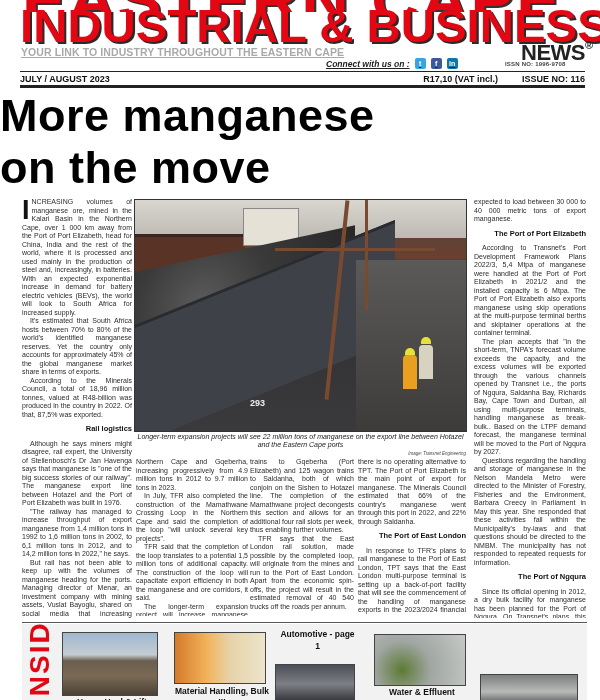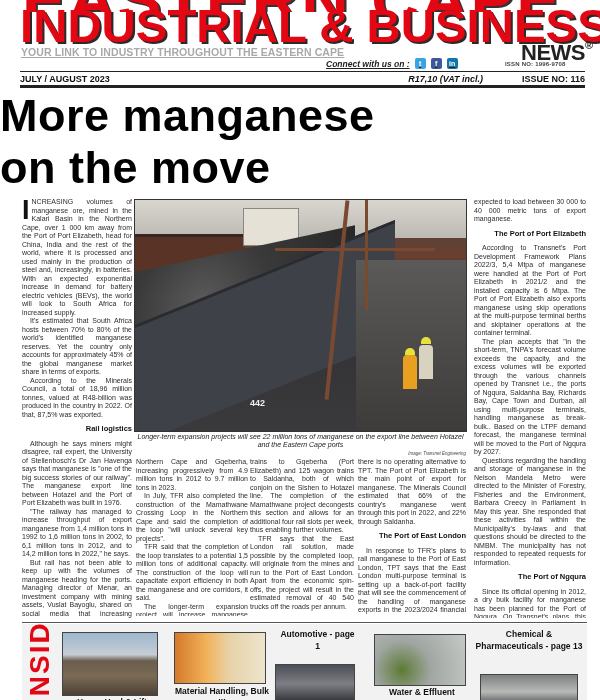--- a/index.html
+++ b/index.html
@@ -14,21 +14,21 @@
   .news-word sup { font-size: 11px; font-weight: bold; vertical-align: top; position: relative; top: -1px; }
   .connect { position: absolute; left: 326px; top: 58px; font-size: 8.5px; font-weight: bold; font-style: italic; color: #222; display: flex; align-items: center; gap: 5px; text-decoration: underline; }
   .social { width: 11px; height: 11px; border-radius: 2px; display: inline-flex; align-items: center; justify-content: center; color: #fff; font-size: 7px; font-style: normal; font-weight: bold; }
   .social.tw { background: #3aa3e3; }
   .social.fb { background: #3b5998; }
   .social.li { background: #0e76a8; }
   .issn { position: absolute; left: 505px; top: 61px; font-size: 6px; font-weight: bold; color: #444; letter-spacing: 0.2px; }
   .rule-thin { position: absolute; left: 20px; top: 71px; width: 565px; height: 1px; background: #222; }
   .dateline { position: absolute; left: 20px; top: 74px; width: 565px; display: flex; font-size: 9px; font-weight: bold; color: #111; align-items: flex-end; }
   .dateline .date { flex: 1; }
-  .dateline .price { margin-right: 39px; font-style: italic; }
+  .dateline .price { margin-right: 24px; }
   .rule-thick { position: absolute; left: 20px; top: 85px; width: 565px; height: 3px; background: #222; }
 
   .headline { position: absolute; left: 0; top: 90px; width: 598px; text-align: left; font-weight: 900; font-size: 45px; line-height: 52px; color: #000; letter-spacing: 0.5px; }
 
   .col { position: absolute; font-size: 7px; line-height: 8.5px; color: #2b2b2b; text-align: justify; }
   .col p { text-indent: 8px; }
   .col p.noindent { text-indent: 0; }
   .col h4 { text-align: right; font-size: 7.5px; font-weight: bold; color: #111; margin: 6px 0 6px; }
   .dropcap { float: left; font-size: 27px; line-height: 22px; font-weight: bold; margin: 1px 2px 0 0; color: #111; }
 
@@ -120,21 +120,21 @@
   <div class="ore"></div>
   <div class="wagon"></div>
   <div class="ground"></div>
   <div class="beam" style="left:200px;top:0;width:4px;height:200px;transform:rotate(6deg);"></div>
   <div class="beam" style="left:230px;top:0;width:3px;height:110px;"></div>
   <div class="beam" style="left:140px;top:48px;width:160px;height:3px;"></div>
   <div class="worker" style="left:268px;top:155px;"></div>
   <div class="helmet" style="left:270px;top:148px;"></div>
   <div class="worker" style="left:284px;top:145px;background:#d8d2c0;"></div>
   <div class="helmet" style="left:286px;top:137px;"></div>
-  <div class="num">442</div>
+  <div class="num">293</div>
 </div>
 <div class="caption">Longer-term expansion projects will see 22 million tons of manganese on the export line between Hotazel and the Eastern Cape ports</div>
 <div class="credit">Image: Transnet Engineering</div>
 
 <div class="col c2">
   <p class="noindent">Northern Cape and Gqeberha, increasing progressively from 4.9 million tons in 2012 to 9.7 million tons in 2023.</p>
   <p>In July, TFR also completed the construction of the Mamathwane Crossing Loop in the Northern Cape and said the completion of the loop "will unlock several key projects".</p>
   <p>TFR said that the completion of the loop translates to a potential 1,5 million tons of additional capacity. The construction of the loop will capacitate export efficiency in both the manganese and ore corridors, it said.</p>
   <p>The longer-term expansion project will increase manganese volumes from 16 million tons to 22 million tons by 2027/28, according to TFR.</p>
 
@@ -167,15 +167,14 @@
 <div class="inside">
   <div class="inside-label">INSIDE</div>
   <div class="thumb t1"></div>
   <div class="ilabel l1">Heavy Haul &amp; Lift</div>
   <div class="thumb t2"></div>
   <div class="ilabel l2">Material Handling, Bulk Handling &amp;</div>
   <div class="ilabel l3">Automotive - page 1</div>
   <div class="thumb t3"></div>
   <div class="thumb t4"></div>
   <div class="ilabel l4">Water &amp; Effluent</div>
-  <div class="ilabel l5">Chemical &amp; Pharmaceuticals - page 13</div>
   <div class="thumb t5"></div>
 </div>
 
 </body></html>

